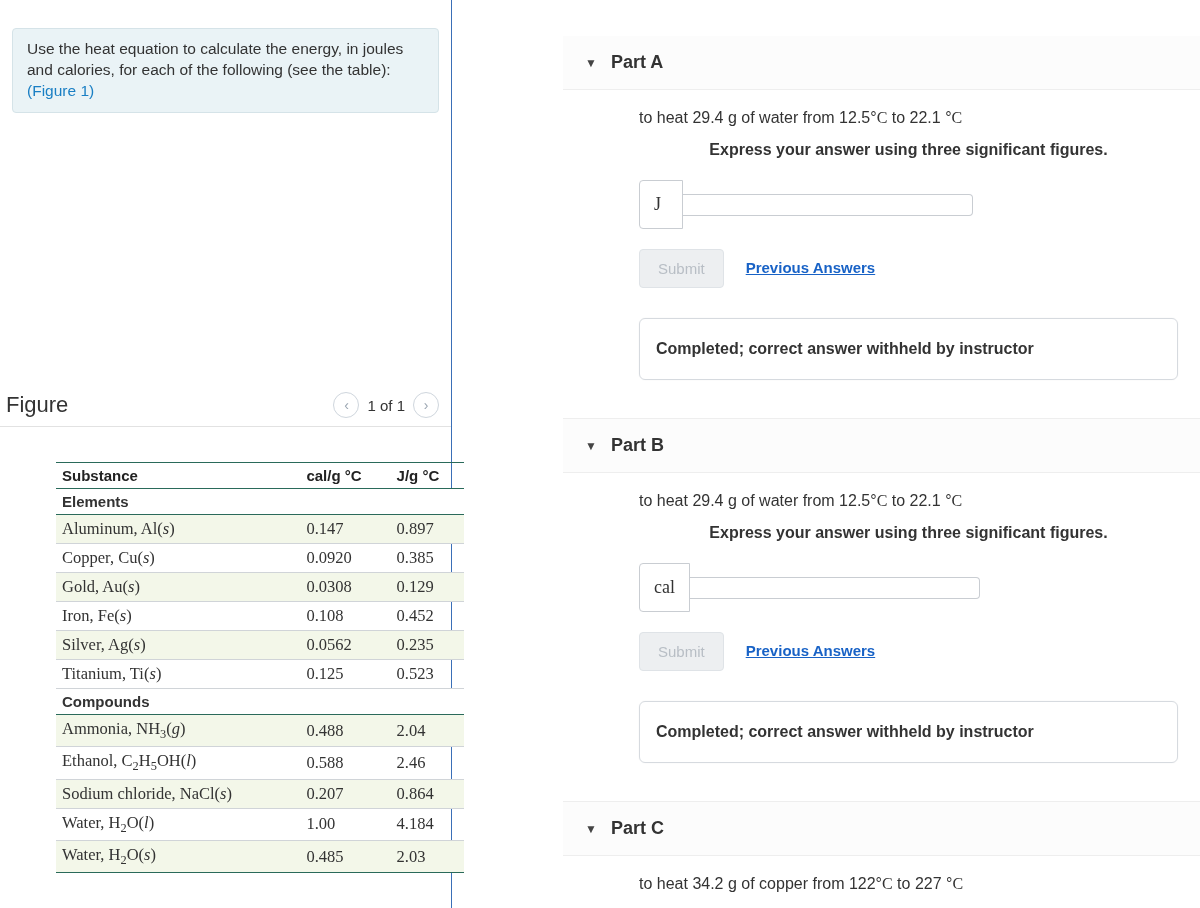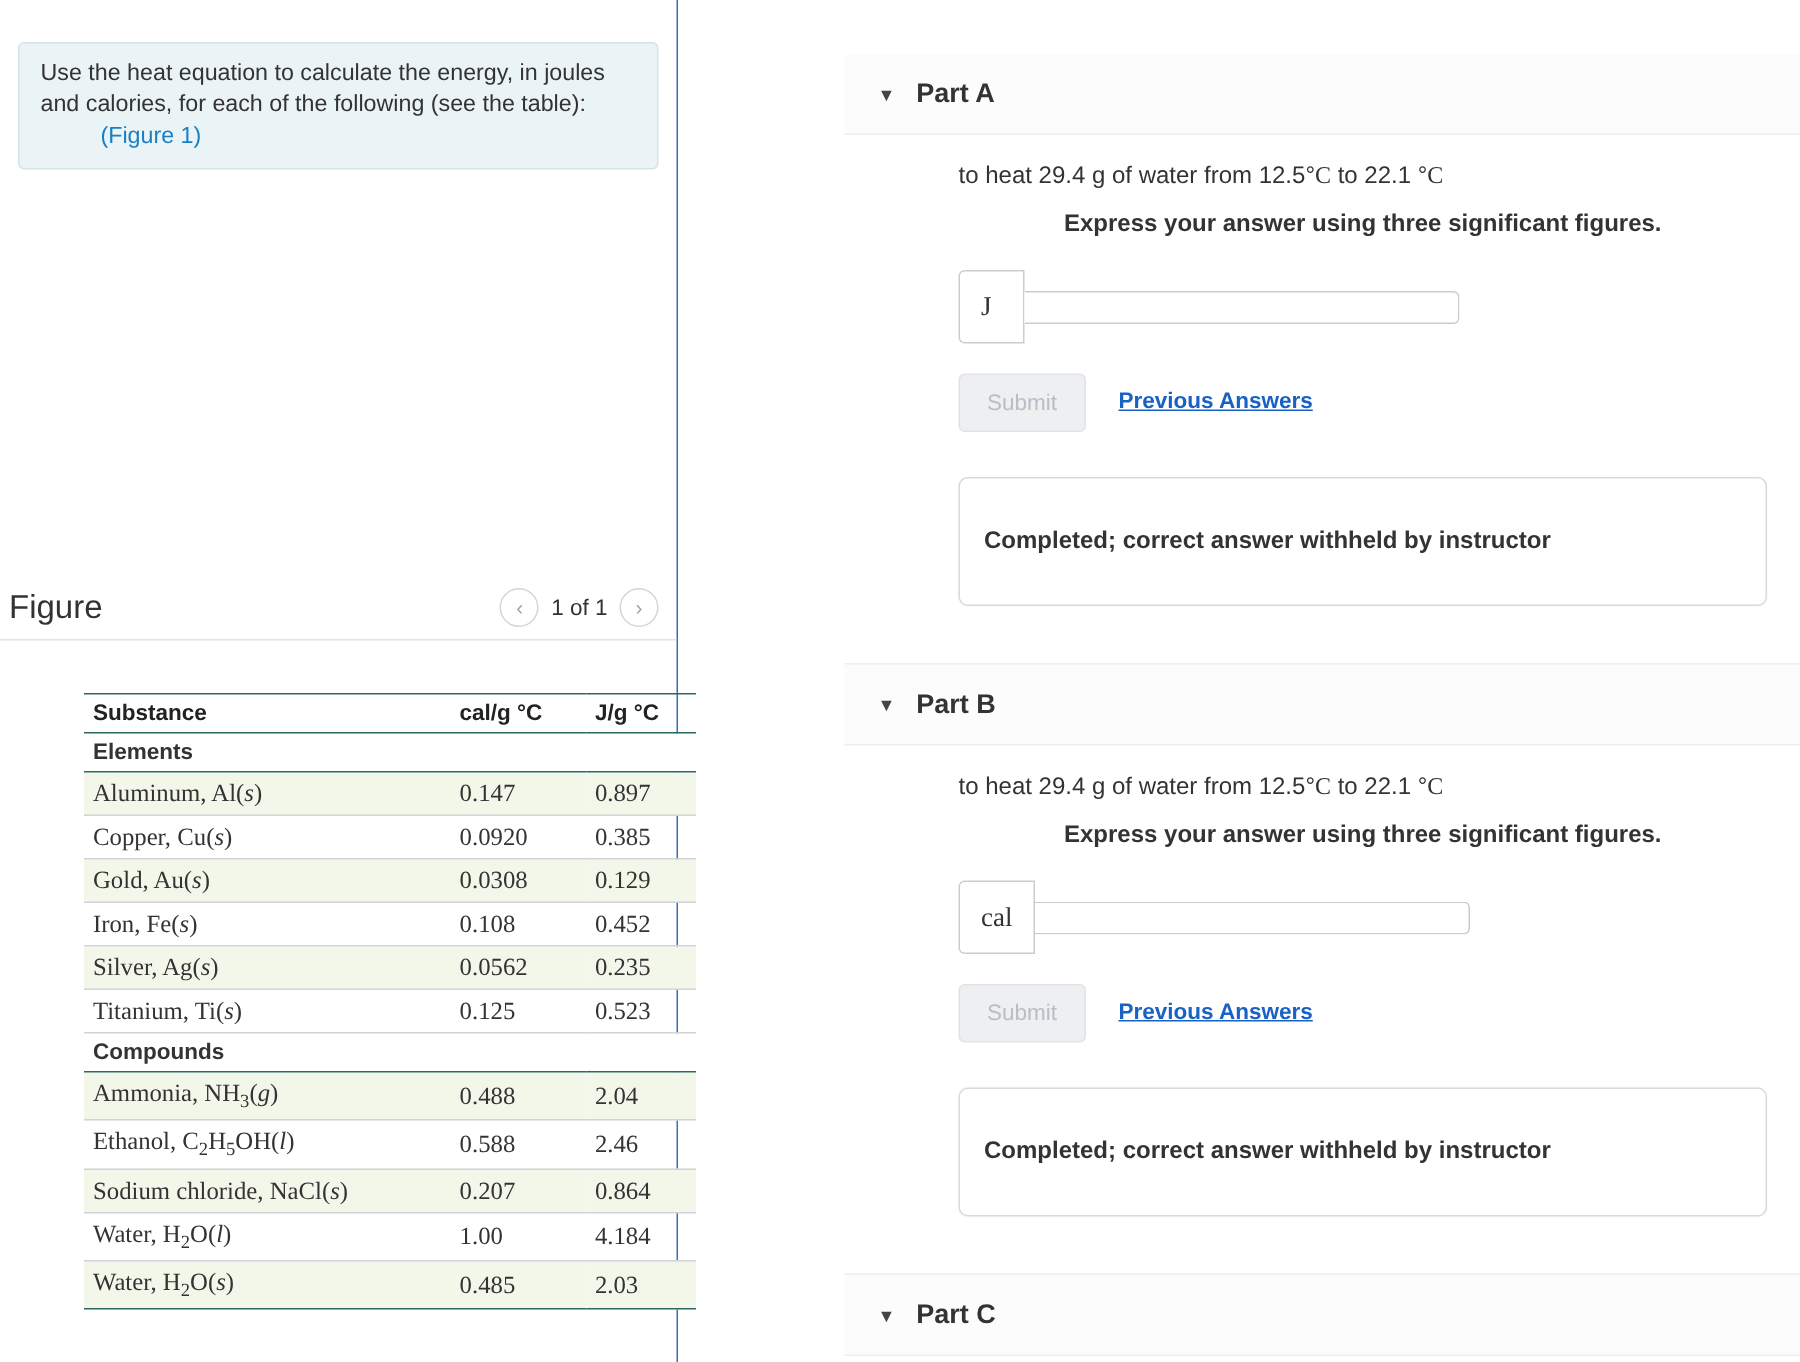--- a/index.html
+++ b/index.html
@@ -31,21 +31,21 @@
   .prompt-box {
     margin: 28px 12px 0 12px;
     background: #eaf3f6;
     border: 1px solid #d5e3e8;
     border-radius: 4px;
     padding: 10px 12px 10px 14px;
     font-size: 15.5px;
     line-height: 1.35;
     color: #333;
   }
-  .prompt-box .figlink { color: #1a7fc4; margin-left: 40px; }
+  .prompt-box .figlink { color: #1a7fc4; }
   .figure-header {
     position: absolute;
     left: 0;
     top: 392px;
     width: 100%;
     padding: 0 12px 8px 6px;
     border-bottom: 1px solid #e2e2e2;
     display: flex;
     align-items: center;
     justify-content: space-between;
@@ -187,21 +187,21 @@
     color: #1862c6;
     font-weight: bold;
     text-decoration: underline;
     cursor: pointer;
     font-size: 15px;
   }
   .status-box {
     margin-top: 30px;
     border: 1px solid #d6dadf;
     border-radius: 6px;
-    padding: 30px 16px;
+    padding: 18px 16px;
     font-weight: bold;
     font-size: 16px;
     color: #333;
     background: #fff;
     box-shadow: 0 0 0 1px rgba(0,0,0,0.01);
   }
   .part + .part .part-header { margin-top: 10px; }
 </style>
 </head>
 <body>
@@ -338,18 +338,19 @@
       <div class="status-box">Completed; correct answer withheld by instructor</div>
     </div>
   </div>
 
   <div class="part">
     <div class="part-header">
       <span class="caret">▼</span>
       <span class="ptitle">Part C</span>
     </div>
     <div class="part-body">
+      <div>to heat 34.2 g of copper from 122°<span class="deg">C</span> to 227 °<span class="deg">C</span></div>
       <div class="instr">Express your answer using three significant figures.</div>
 
     </div>
   </div>
 
 </div>
 
 </body></html>

